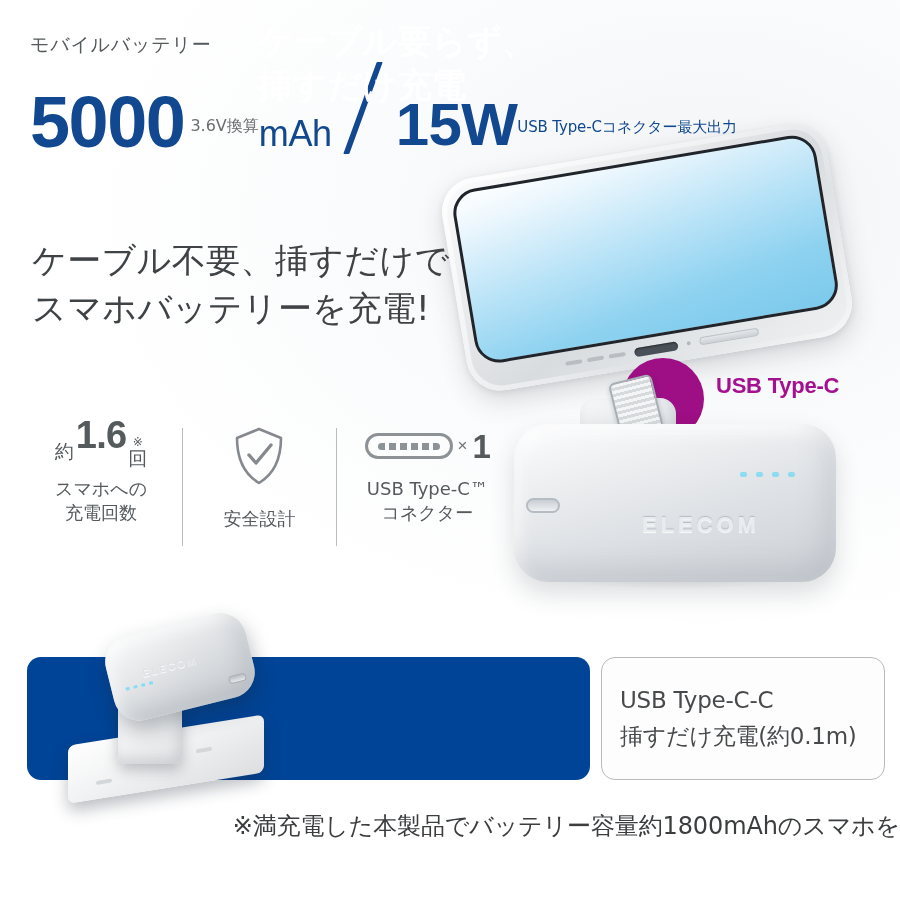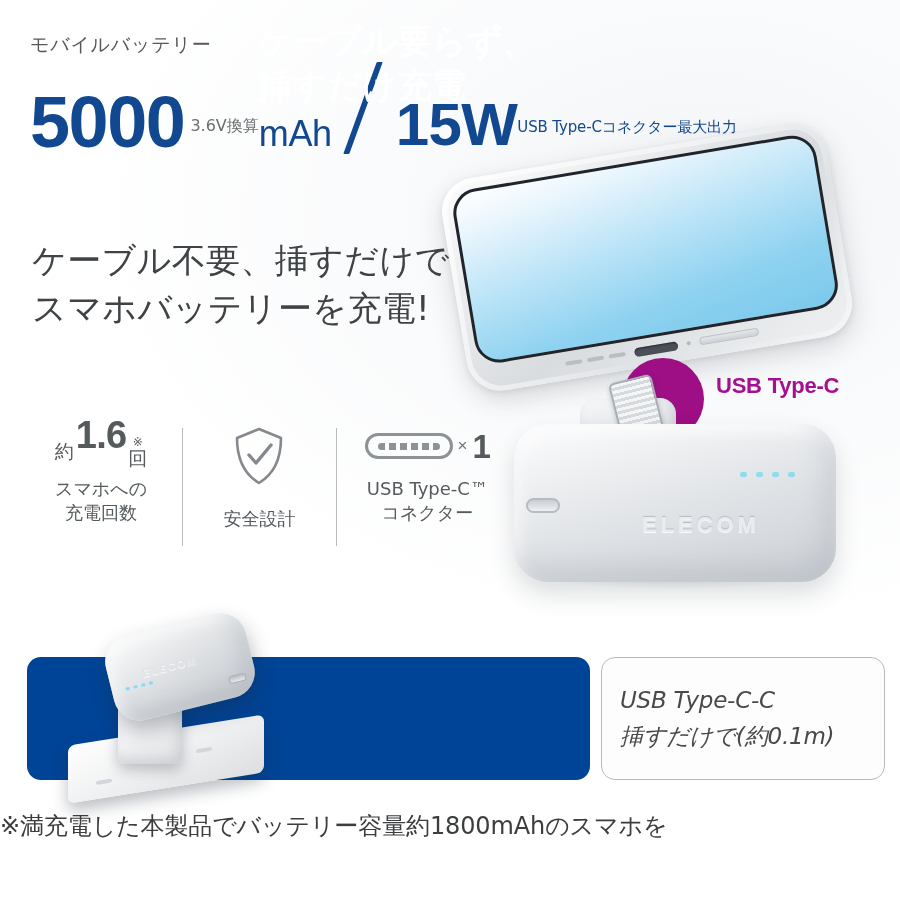--- a/index.html
+++ b/index.html
@@ -153,24 +153,24 @@
   .ps-bank-port{position:absolute;right:10px;bottom:14px;width:18px;height:8px;border-radius:4px;
       background:linear-gradient(180deg,#b9bec4,#e7e9eb);border:1px solid #aab0b6;box-sizing:border-box;}
   .ps-neck{position:absolute;left:96px;top:62px;width:28px;height:30px;border-radius:5px;
       transform:rotate(-14deg);background:linear-gradient(150deg,#f2f3f4,#d5d8db);}
 
   
   .sidecard{position:absolute;left:601px;top:657px;width:284px;height:123px;
       border:1.6px solid #b6babd;border-radius:14px;background:#fdfdfd;box-sizing:border-box;z-index:5;
       display:flex;flex-direction:column;justify-content:center;padding-left:18px;}
   .sidecard div{font-size:23px;line-height:1.55;color:#47494b;letter-spacing:-0.01em;white-space:nowrap;
-      font-family:"DejaVu Sans","Liberation Sans",sans-serif;font-style:italic;}
-
-  
-  .footnote{position:absolute;left:0;right:0;top:808px;text-align:left;z-index:6;
+      font-family:"DejaVu Sans","Liberation Sans",sans-serif;}
+
+  
+  .footnote{position:absolute;left:0;right:0;top:808px;text-align:right;z-index:6;
       font-size:24px;line-height:1.5;color:#3b3d3f;letter-spacing:-0.005em;
       font-family:"DejaVu Sans","Liberation Sans",sans-serif;}
   .footnote div{white-space:nowrap;}
 </style>
 </head>
 <body>
 
 <div id="panel">
   <div class="bg-wash"></div>
 
@@ -300,20 +300,20 @@
           <i></i>
           <i></i>
           <i></i>
         </div>
       <div class="ps-bank-port"></div>
     </div>
   </div>
 
   <div class="sidecard">
     <div>USB Type-C-C</div>
-    <div>挿すだけで(約0.1m)</div>
+    <div>挿すだけ充電(約0.1m)</div>
   </div>
 
   <div class="footnote">
     <div>※満充電した本製品でバッテリー容量約1800mAhのスマホを</div>
   </div>
 
 </div>
 
 </body></html>

